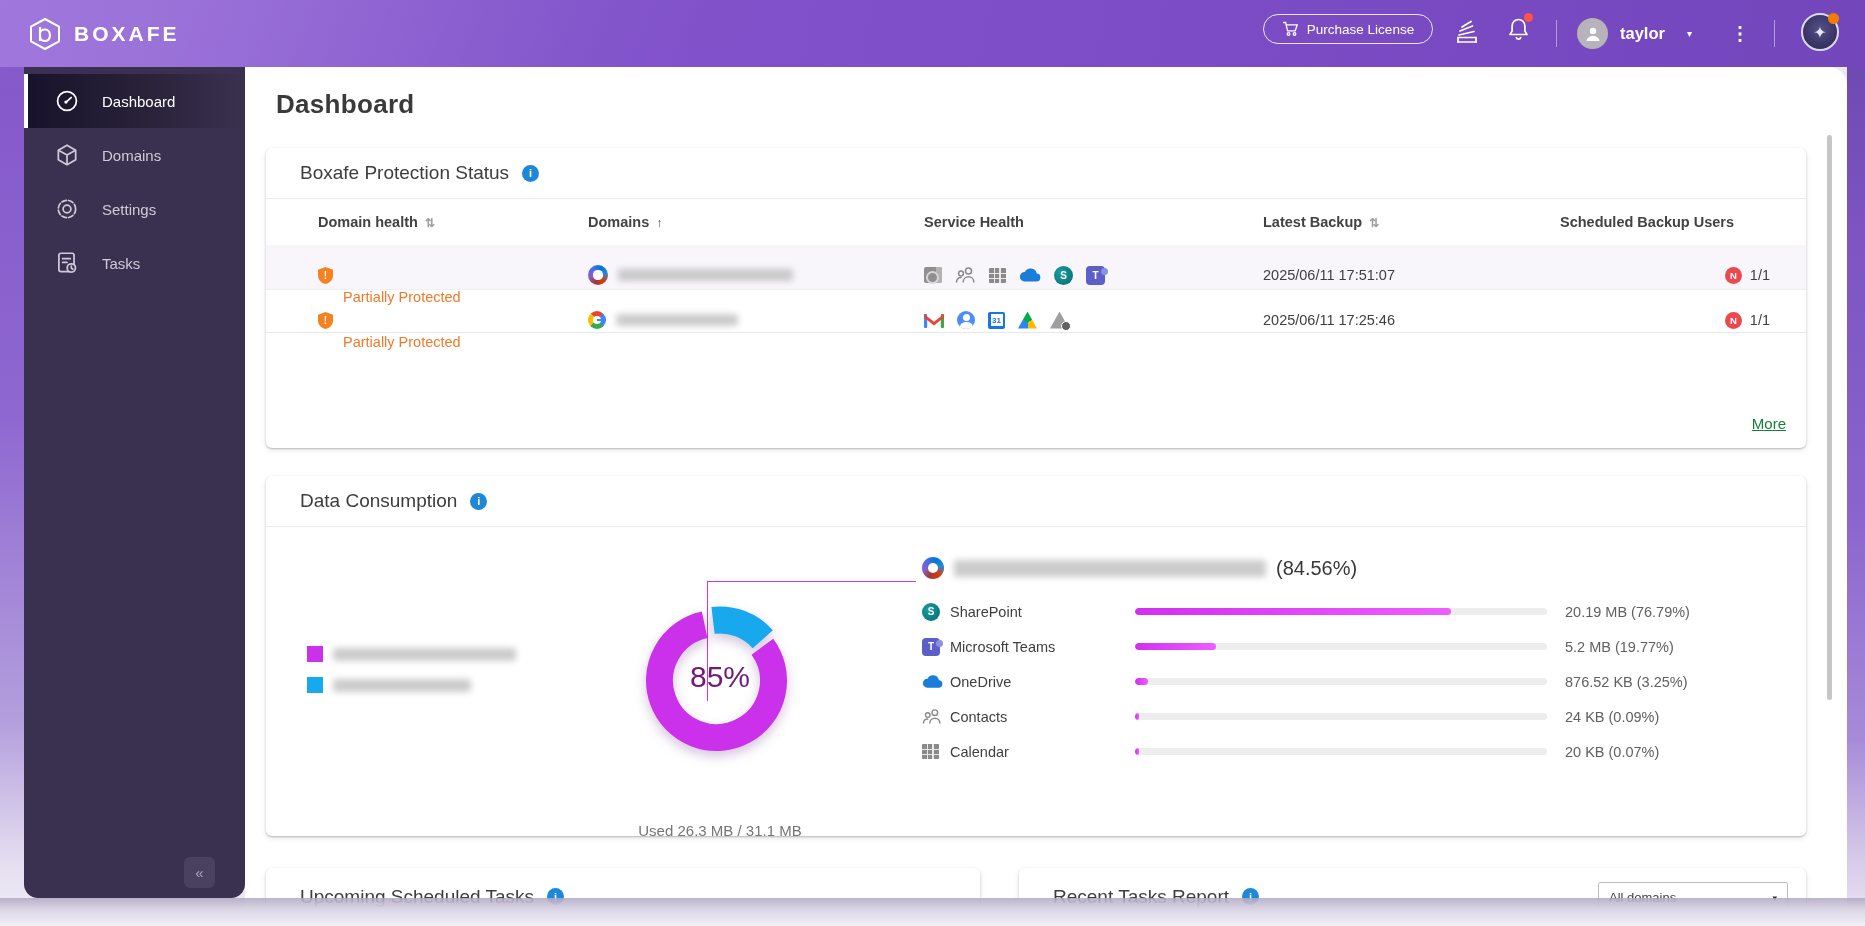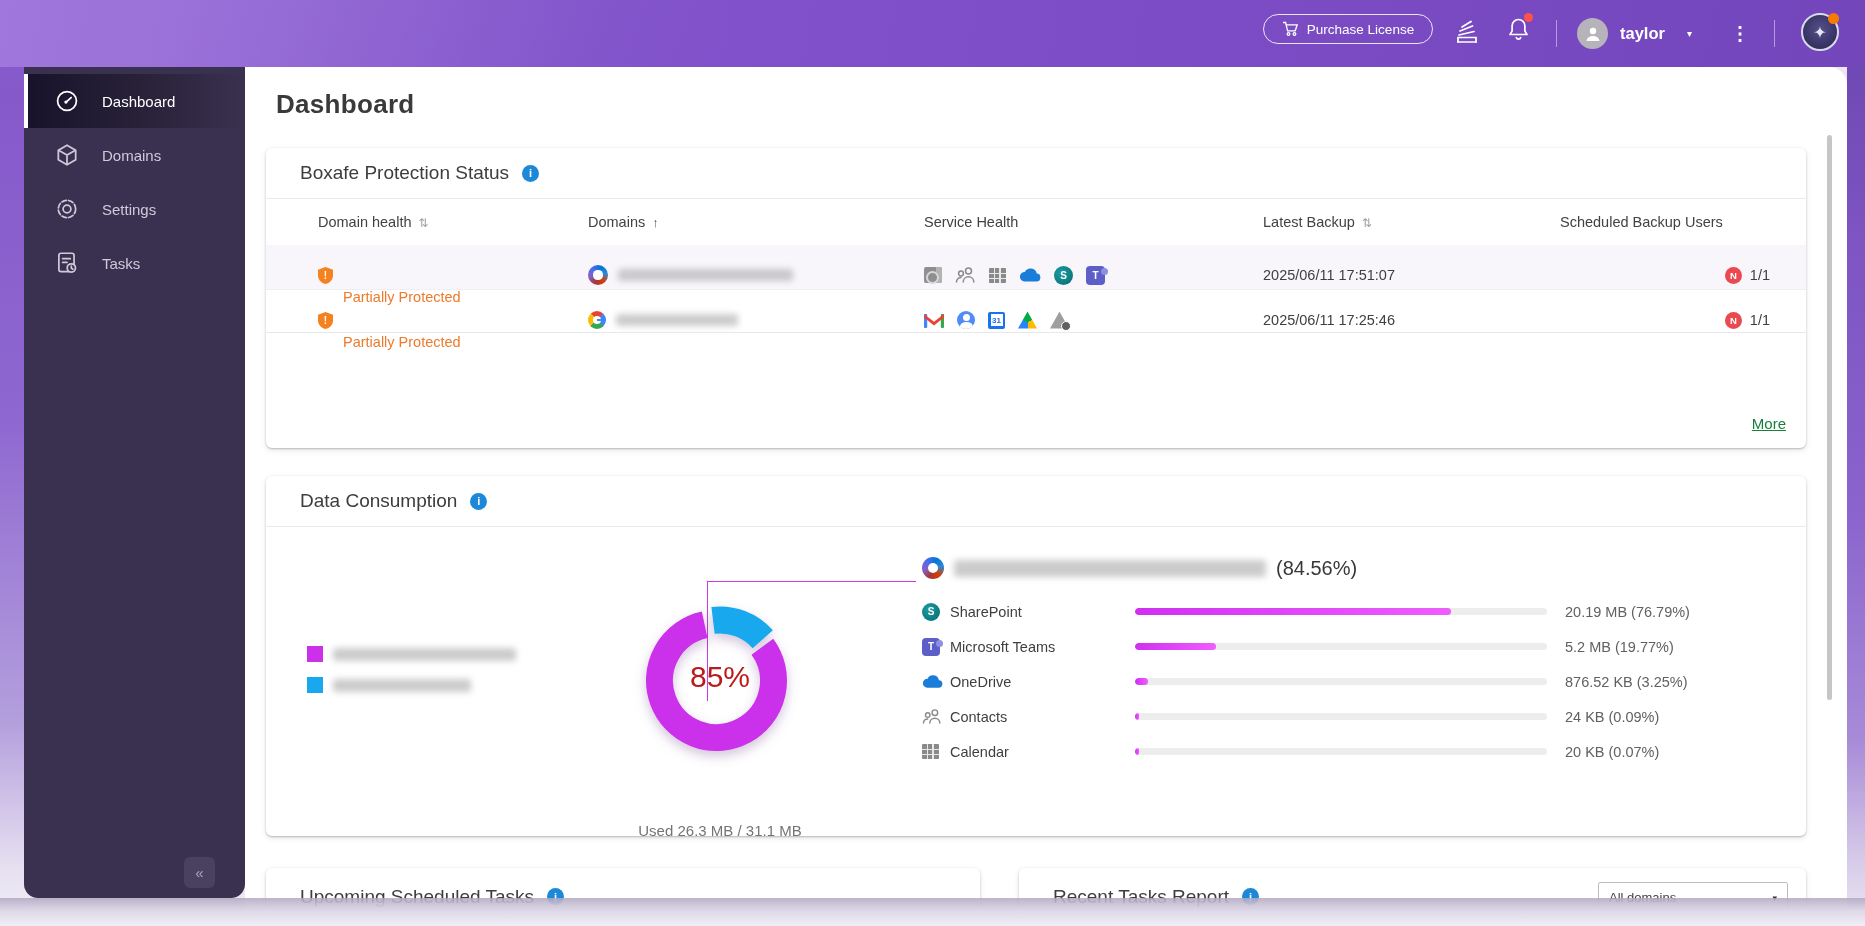--- a/index.html
+++ b/index.html
@@ -62,21 +62,21 @@
   .card { position:absolute; background:#fff; border-radius:6px; box-shadow:0 1px 2px rgba(0,0,0,.22), 0 2px 6px rgba(0,0,0,.10); }
   .card-head { height:51px; display:flex; align-items:center; gap:13px; padding-left:34px; border-bottom:1px solid #ebebeb; }
   .card-title { font-size:19px; color:#3d3d3d; }
   .info-i { width:17px; height:17px; border-radius:50%; background:#1e88d8; color:#fff; font-size:11px; font-weight:bold;
     display:flex; align-items:center; justify-content:center; flex:0 0 auto; cursor:pointer; }
 
   
   .card-protection { left:21px; top:81px; width:1540px; height:300px; }
   .t-head, .t-row { display:grid; grid-template-columns:270px 336px 339px 297px 1fr; align-items:center;
     padding-left:52px; padding-right:36px; }
-  .t-head { height:46px; font-size:14.5px; font-weight:normal; color:#424242; }
+  .t-head { height:46px; font-size:14.5px; font-weight:bold; color:#424242; }
   .t-row { height:44px; font-size:14.5px; color:#3f3f3f; }
   .t-row.tint { background:#f8f5fb; }
   .t-row + .t-row { border-top:1px solid #efeef2; }
   .t-row:last-of-type { border-bottom:1px solid #e9e7ee; }
   .sort-g { color:#9e9e9e; font-size:12px; margin-left:7px; }
   .sort-asc { color:#555; font-size:13px; margin-left:7px; }
   .cell-flex { display:flex; align-items:center; gap:10px; }
   .health-txt { color:#ed7a2a;margin-top:44px; }
   .svc-set { display:flex; align-items:center; gap:13px; }
   .users-cell { display:flex; align-items:center; justify-content:flex-end; gap:8px; }
@@ -85,21 +85,21 @@
   .more-link { position:absolute; right:20px; bottom:16px; color:#15803d; font-size:15px; text-decoration:underline; cursor:pointer; }
 
   .blur-block { background:#b0b0b0; border-radius:3px; filter:blur(3px); opacity:.65; }
 
   
   .card-consumption { left:21px; top:409px; width:1540px; height:360px; }
   .legend-sq { position:absolute; width:16px; height:16px; }
   .donut-wrap { position:absolute; left:354px; top:101px; width:200px; height:200px; }
   .donut-wrap svg { filter:drop-shadow(0 5px 6px rgba(110,60,140,.30)); }
   .donut-center { position:absolute; left:354px; top:101px; width:200px; height:200px; display:flex; align-items:center;
-    justify-content:center; font-size:30px; color:#b91c1c; pointer-events:none; }
+    justify-content:center; font-size:30px; color:#701a75; pointer-events:none; }
   .used-label { position:absolute; left:329px; top:346px; width:250px; text-align:center; font-size:15px; color:#757575; }
   .conn-v { position:absolute; left:441px; top:105px; width:1px; height:120px; background:#c73ae3; }
   .conn-h { position:absolute; left:441px; top:105px; width:209px; height:1px; background:#c73ae3; }
 
   .breakdown { position:absolute; left:656px; top:78px; width:860px; }
   .bd-head { display:flex; align-items:center; gap:10px; height:28px; }
   .bd-pct { font-size:20px; color:#383838; }
   .bd-rows { margin-top:12px; }
   .bd-row { display:grid; grid-template-columns:28px 185px 412px auto; align-items:center; height:35px; }
   .bd-label { font-size:14.5px; color:#3f3f3f; }
@@ -156,20 +156,27 @@
     background:#616161; border:1.5px solid #fff; }
 </style>
 </head>
 <body>
 
 <div class="frame">
   <div class="edge-left"></div>
   <div class="edge-right"></div>
 
   <header class="topbar">
+    <div class="brand">
+      <svg class="brand-logo" viewBox="0 0 34 34" fill="none" stroke="#fff" stroke-width="2">
+        <polygon points="17,2 31,9.5 31,24.5 17,32 3,24.5 3,9.5"></polygon>
+        <path d="M12 10v14M12 17c0-3 2.5-4.5 5-4.5s5 1.8 5 5.8-2.5 5.7-5 5.7-5-1.5-5-4.5" stroke-width="2.2"></path>
+      </svg>
+      <span class="brand-name">BOXAFE</span>
+    </div>
 
     <button class="pill-btn">
       <svg width="17" height="16" viewBox="0 0 17 16" fill="none" stroke="#fff" stroke-width="1.3">
         <path d="M1 1.5h2.6l2 8.3h7.6l2-6H4.2"></path>
         <circle cx="6.5" cy="13" r="1.3"></circle>
         <circle cx="12.5" cy="13" r="1.3"></circle>
       </svg>
       <span>Purchase License</span>
     </button>
 

